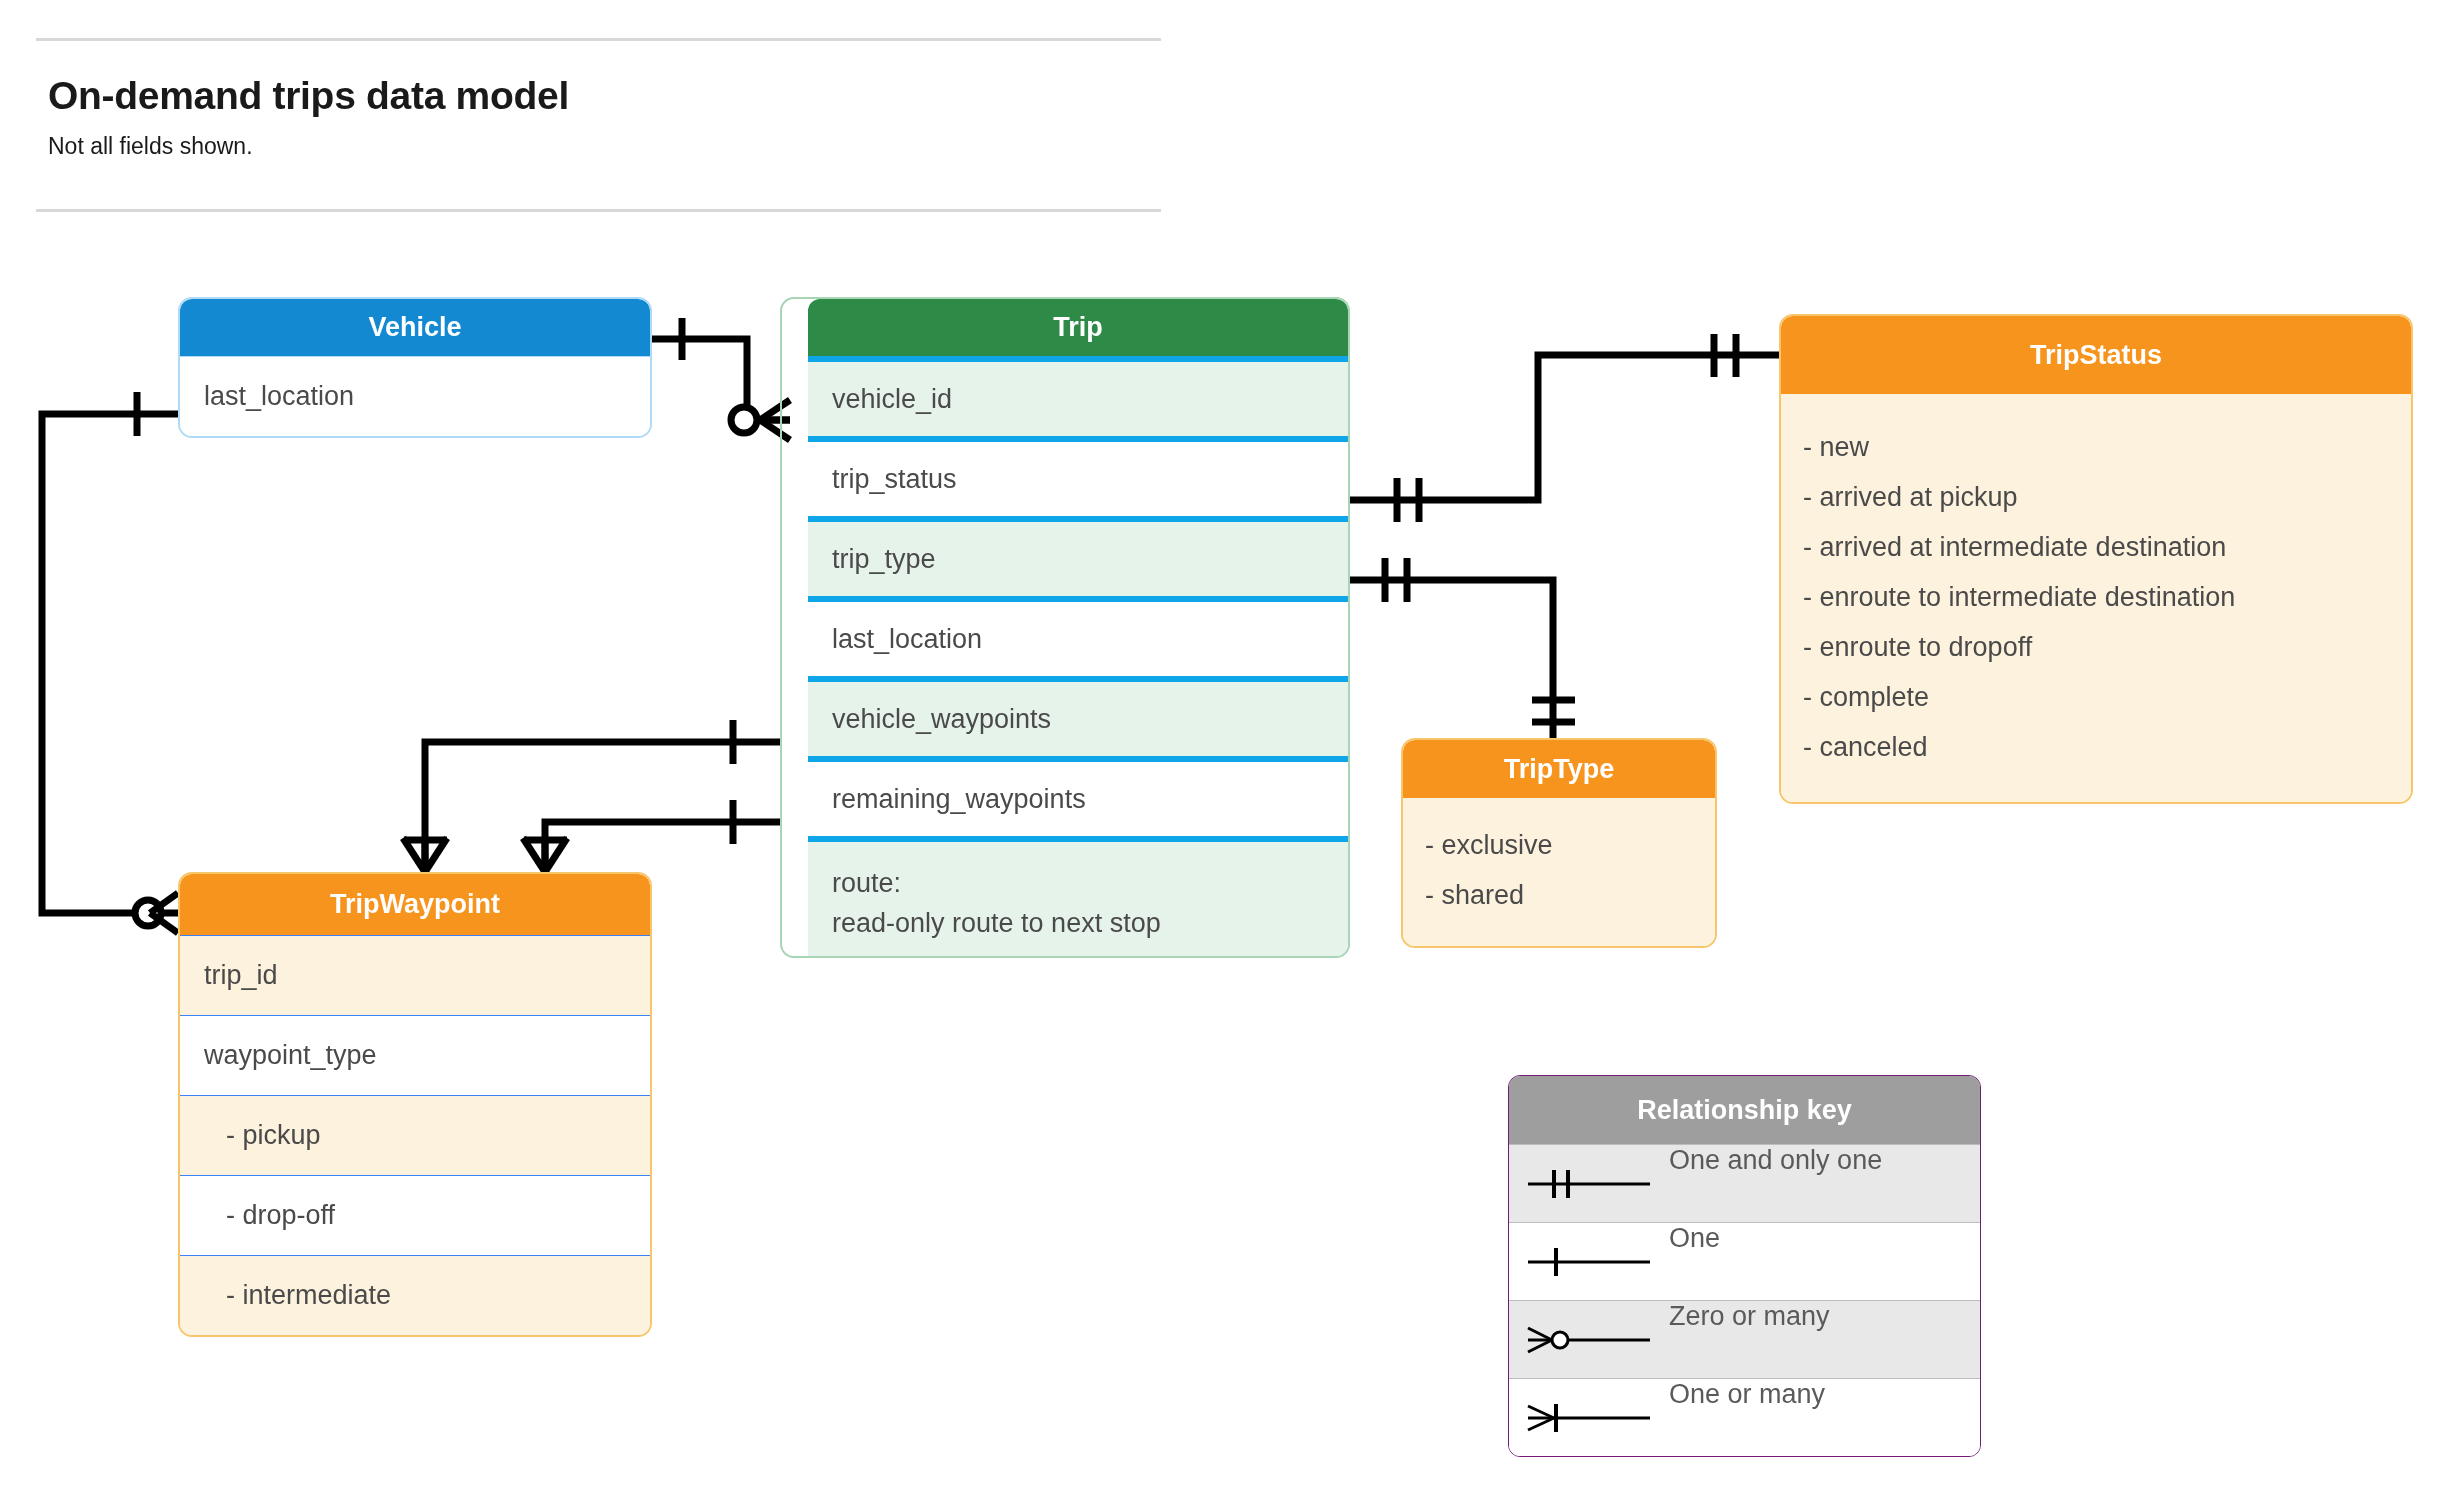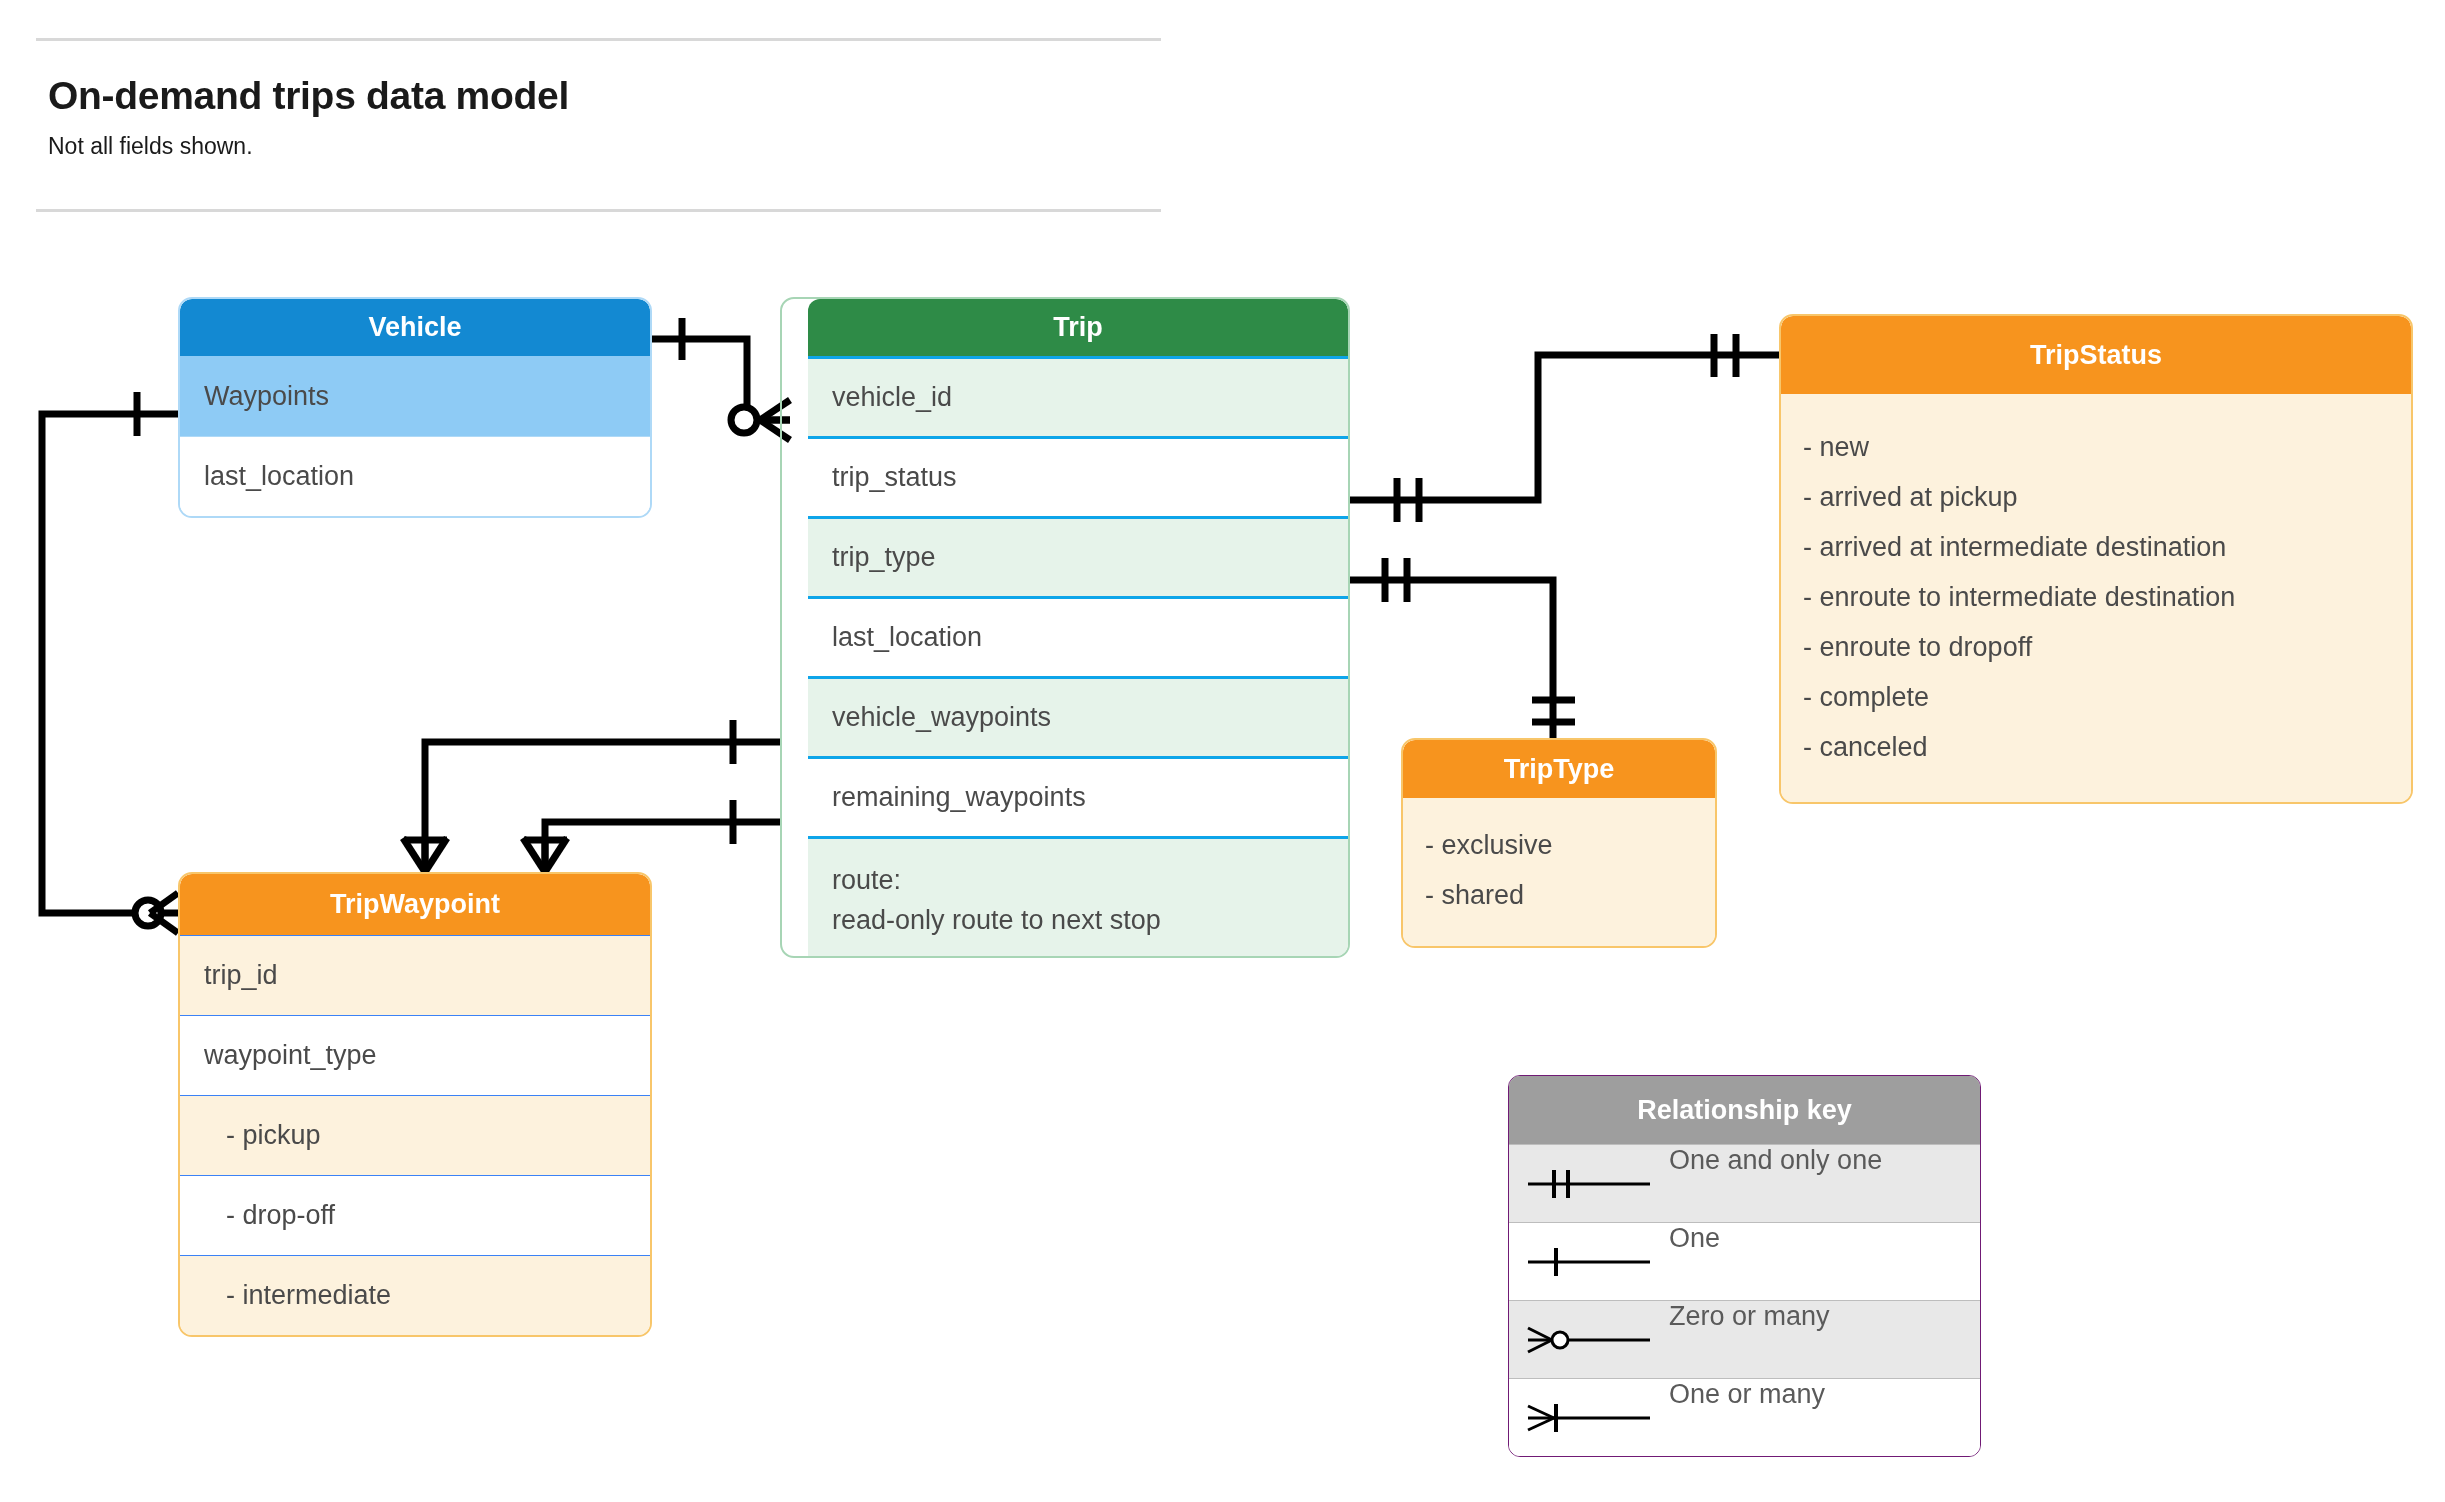--- a/index.html
+++ b/index.html
@@ -73,21 +73,21 @@
   
   #ent-vehicle { left: 178px; top: 297px; width: 474px; border: 2px solid #aed9f7; }
   #ent-vehicle .entity-header { background: #1389d2; height: 57px; border-radius: 12px 12px 0 0; }
   #ent-vehicle .row { height: 80px; border-top: 1px solid #aed9f7; }
   #ent-vehicle .row.alt { background: #8ecbf5; border-top: none; }
   #ent-vehicle .row.plain { background: #ffffff; }
 
   
   #ent-trip { left: 780px; top: 297px; width: 570px; border: 2px solid #a7d5b5; padding-left: 26px; }
   #ent-trip .entity-header { background: #2e8b47; height: 57px; border-radius: 12px 12px 0 0; }
-  #ent-trip .row { height: 80px; border-top: 3px solid #0ea5e9; }
+  #ent-trip .row { height: 80px; border-top: 6px solid #0ea5e9; }
   #ent-trip .row.alt { background: #e6f3ea; }
   #ent-trip .row.plain { background: #ffffff; }
   #ent-trip .row.multiline { height: 120px; }
 
   
   #ent-tripwaypoint { left: 178px; top: 872px; width: 474px; border: 2px solid #f8c66a; }
   #ent-tripwaypoint .entity-header { background: #f7941e; height: 61px; border-radius: 12px 12px 0 0; }
   #ent-tripwaypoint .row { height: 80px; border-top: 1px solid #3b82f6; }
   #ent-tripwaypoint .row.alt { background: #fdf2dd; }
   #ent-tripwaypoint .row.plain { background: #ffffff; }
@@ -203,21 +203,20 @@
       <circle cx="148" cy="913" r="13" fill="#ffffff" stroke="#000000" stroke-width="7"></circle>
       <path d="M 178 913 L 161 913"></path>
       <path d="M 178 893 L 150 913"></path>
       <path d="M 178 933 L 150 913"></path>
 
     </g>
   </svg>
 
   <div class="entity" id="ent-vehicle">
     <div class="entity-header">Vehicle</div>
-    <div class="row alt">Waypoints</div>
     <div class="row plain">last_location</div>
   </div>
 
   <div class="entity" id="ent-trip">
     <div class="entity-header">Trip</div>
     <div class="row alt">vehicle_id</div>
     <div class="row plain">trip_status</div>
     <div class="row alt">trip_type</div>
     <div class="row plain">last_location</div>
     <div class="row alt">vehicle_waypoints</div>

